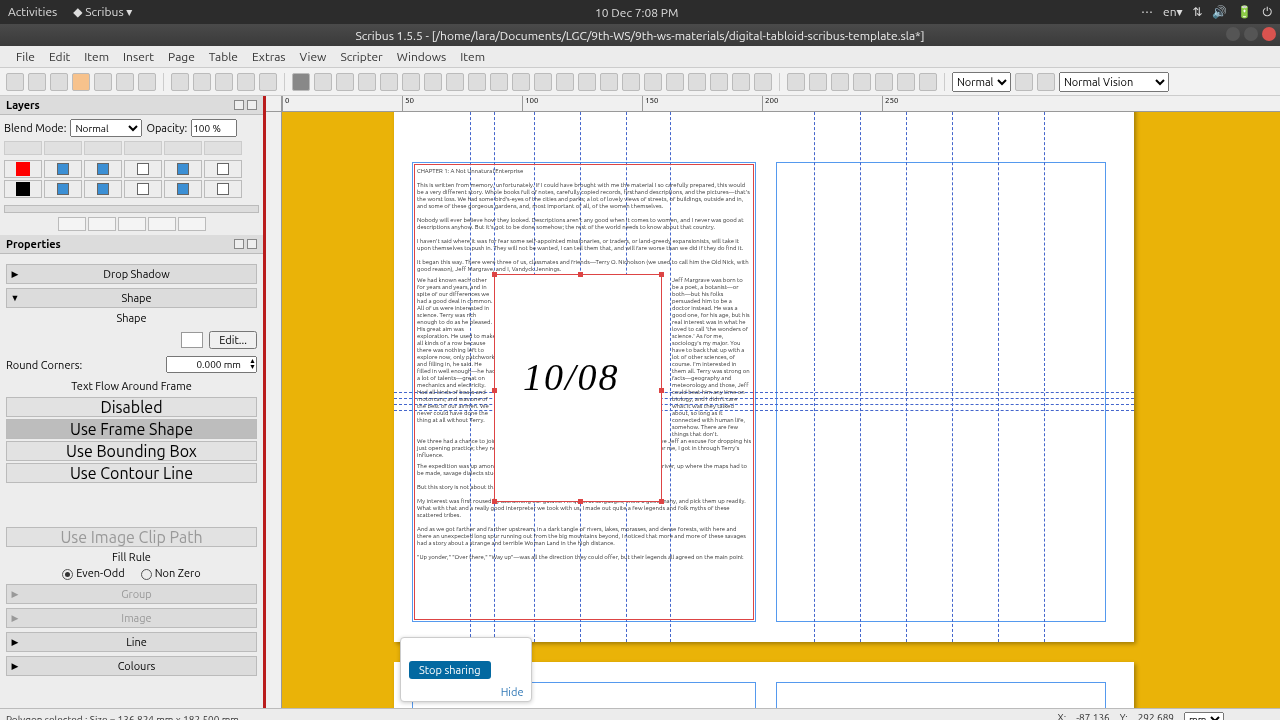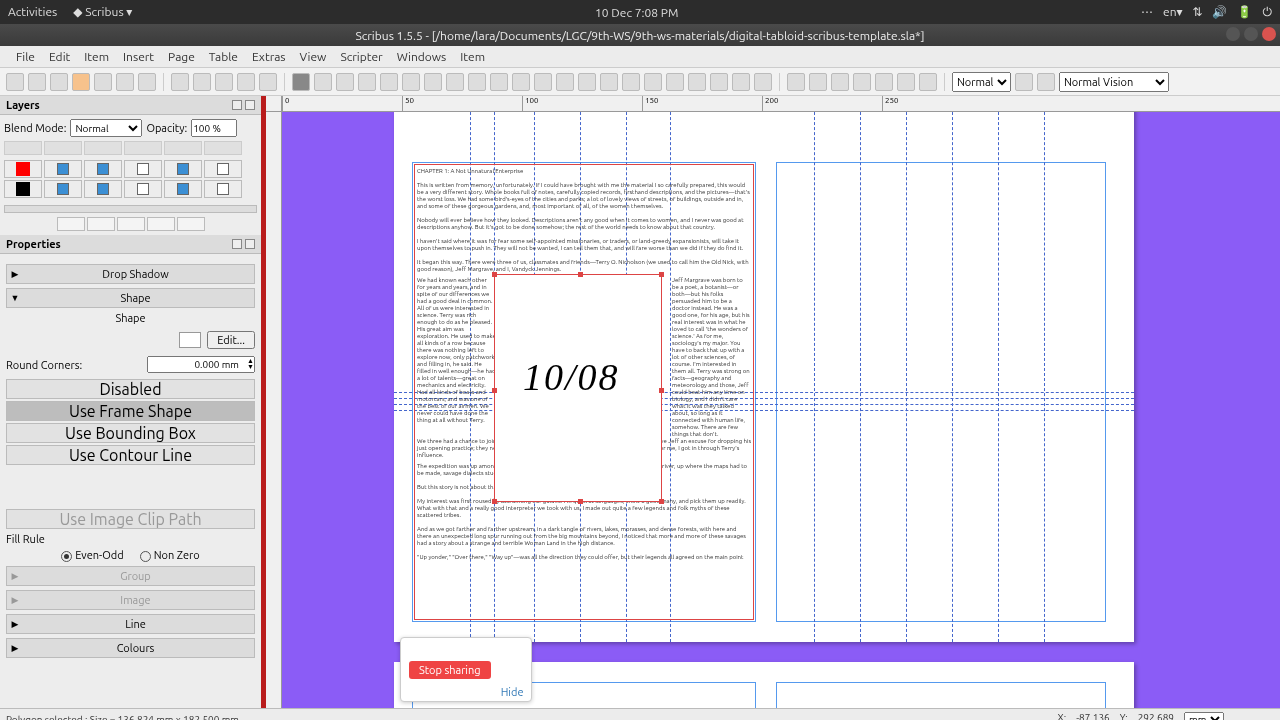--- a/index.html
+++ b/index.html
@@ -16,21 +16,21 @@
 
 .menubar { height: 22px; background: #ececec; border-bottom: 1px solid #ccc; display: flex; align-items: center; padding: 0 16px; gap: 14px; font-size: 12px; color: #333; }
 
 .toolbar { height: 28px; background: #f2f2f2; border-bottom: 1px solid #ccc; display: flex; align-items: center; padding: 0 6px; gap: 4px; }
 .toolbar .tbtn { width: 18px; height: 18px; background: #ddd; border: 1px solid #bbb; border-radius: 2px; }
 .toolbar .sep { width: 1px; height: 18px; background: #ccc; margin: 0 3px; }
 .toolbar select { font-size: 11px; height: 20px; }
 
 .workspace { display: flex; height: 612px; background: #e8e8e8; }
 
-.sidepanel { width: 266px; background: #ededed; border-right: 5px solid #b91c1c; display: flex; flex-direction: column; overflow: hidden; }
+.sidepanel { width: 266px; background: #ededed; border-right: 3px solid #b91c1c; display: flex; flex-direction: column; overflow: hidden; }
 .panel-title { background: #dcdcdc; padding: 3px 6px; font-size: 11px; font-weight: bold; border-bottom: 1px solid #bbb; display: flex; justify-content: space-between; align-items: center; }
 .panel-title .pbtn { display: flex; gap: 3px; }
 .panel-title .pbtn span { width: 10px; height: 10px; border: 1px solid #888; background: #eee; }
 
 .layers-body { padding: 4px; }
 .layers-row1 { display: flex; align-items: center; gap: 4px; margin-bottom: 4px; }
 .layers-row1 select, .layers-row1 input { font-size: 10px; height: 18px; }
 .layer-head { display: flex; gap: 2px; margin: 4px 0; }
 .layer-head span { width: 38px; height: 14px; background: #e0e0e0; border: 1px solid #ccc; }
 .layer-row { display: flex; gap: 2px; align-items: center; height: 20px; }
@@ -44,55 +44,55 @@
 
 .props-body { padding: 2px 6px 6px 6px; overflow-y: auto; flex: 1; }
 .section-head { background: #dcdcdc; border: 1px solid #bbb; padding: 3px; text-align: center; font-size: 11px; margin-top: 4px; display: flex; align-items: center; }
 .section-head .tri { width: 10px; font-size: 9px; }
 .section-head .lbl { flex: 1; }
 .shape-sub { text-align: center; padding: 4px 0; font-size: 11px; }
 .shape-row { display: flex; align-items: center; justify-content: flex-end; gap: 6px; padding: 3px 0; }
 .shape-row .swatch { width: 22px; height: 16px; border: 1px solid #999; background: #fff; }
 .shape-row button { font-size: 11px; padding: 1px 8px; }
 .rc-row { display: flex; align-items: center; gap: 8px; padding: 4px 0; }
-.rc-row input { width: 108px; font-size: 10px; text-align: right; padding: 1px 14px 1px 2px; }
+.rc-row input { width: 91px; font-size: 10px; text-align: right; padding: 1px 14px 1px 2px; }
 .spin-wrap { position: relative; }
 .spin-wrap .arrows { position: absolute; right: 1px; top: 1px; font-size: 7px; line-height: 6px; }
 .tf-title { text-align: center; padding: 3px 0; font-size: 11px; }
 .tf-opt { background: #e2e2e2; border: 1px solid #bbb; text-align: center; font-size: 16px; margin-top: 2px; }
 .tf-opt.sel { background: #bdbdbd; }
 .tf-opt.dis { color: #999; margin-top: 44px; }
-.fill-title { text-align: left; padding: 4px 0; font-size: 11px; }
+.fill-title { text-align: center; padding: 4px 0; font-size: 11px; }
 .fill-opts { display: flex; justify-content: center; gap: 16px; }
 .radio { width: 11px; height: 11px; border: 1px solid #555; border-radius: 50%; display: inline-block; vertical-align: middle; margin-right: 3px; position: relative; }
 .radio.on::after { content: ''; width: 5px; height: 5px; background: #333; border-radius: 50%; position: absolute; top: 2px; left: 2px; }
 
 .canvas-area { flex: 1; position: relative; background: #888; overflow: hidden; }
 .ruler-h { position: absolute; top: 0; left: 16px; right: 0; height: 16px; background: #f0f0f0; border-bottom: 1px solid #999; display: flex; font-size: 8px; overflow: hidden; }
 .ruler-h span { border-left: 1px solid #999; padding-left: 2px; width: 120px; }
 .ruler-v { position: absolute; top: 16px; left: 0; bottom: 0; width: 16px; background: #f0f0f0; border-right: 1px solid #999; }
 .ruler-corner { position: absolute; top: 0; left: 0; width: 16px; height: 16px; background: #f0f0f0; border-right: 1px solid #999; border-bottom: 1px solid #999; }
-.scroll-area { position: absolute; top: 16px; left: 16px; right: 0; bottom: 0; background: #8b5cf6; overflow: hidden; }
+.scroll-area { position: absolute; top: 16px; left: 16px; right: 0; bottom: 0; background: #eab308; overflow: hidden; }
 
 .page { position: absolute; background: #fff; box-shadow: 2px 2px 4px rgba(0,0,0,0.3); }
 .page1 { top: -10px; left: 112px; width: 740px; height: 540px; }
 .page2 { top: 550px; left: 112px; width: 740px; height: 200px; }
 .margin { position: absolute; border: 1px solid #5599ee; }
 .textframe { position: absolute; border: 1px solid #d44; font-size: 6px; line-height: 7px; color: #333; padding: 2px; overflow: hidden; font-family: serif; }
 .guide-v { position: absolute; top: 0; bottom: 0; border-left: 1px dashed #4466cc; }
 .guide-h { position: absolute; left: 0; right: 0; border-top: 1px dashed #4466cc; }
 .selbox { position: absolute; border: 1px solid #d44; }
 .selhandle { position: absolute; width: 5px; height: 5px; background: #d44; }
 .bigdate { font-family: serif; font-style: italic; font-size: 38px; letter-spacing: 2px; }
 
 .statusbar { height: 22px; background: #ececec; border-top: 1px solid #bbb; display: flex; align-items: center; padding: 0 6px; font-size: 10px; color: #333; position: relative; }
 .statusbar .right { margin-left: auto; display: flex; gap: 10px; }
 
 .sharebanner { position: absolute; bottom: 18px; left: 400px; background: #fff; border: 1px solid #ccc; border-radius: 4px; padding: 3px 8px; display: flex; align-items: center; gap: 10px; font-size: 11px; box-shadow: 0 1px 4px rgba(0,0,0,0.2); }
-.sharebanner .stop { background: #ef4444; color: #fff; padding: 3px 10px; border-radius: 3px; }
+.sharebanner .stop { background: #0369a1; color: #fff; padding: 3px 10px; border-radius: 3px; }
 .sharebanner .hide { color: #337ab7; margin-top: 45px; }
 </style>
 </head>
 <body>
 
 <div class="topbar">
   <div class="left">
     <span>Activities</span>
     <span>◆ <span>Scribus</span> ▾</span>
   </div>
@@ -286,20 +286,21 @@
         <div class="swatch"></div>
         <button>Edit...</button>
       </div>
       <div class="rc-row">
         <span>Round Corners:</span>
         <div class="spin-wrap" style="margin-left:auto">
           <input value="0.000 mm" style="">
           <div class="arrows">▲<br>▼</div>
         </div>
       </div>
+      <div class="tf-title">Text Flow Around Frame</div>
       <div class="tf-opt">Disabled</div>
       <div class="tf-opt sel">Use Frame Shape</div>
       <div class="tf-opt">Use Bounding Box</div>
       <div class="tf-opt">Use Contour Line</div>
       <div class="tf-opt dis">Use Image Clip Path</div>
       <div class="fill-title">Fill Rule</div>
       <div class="fill-opts">
         <label><span class="radio on"></span><span>Even-Odd</span></label>
         <label><span class="radio"></span><span>Non Zero</span></label>
       </div>

